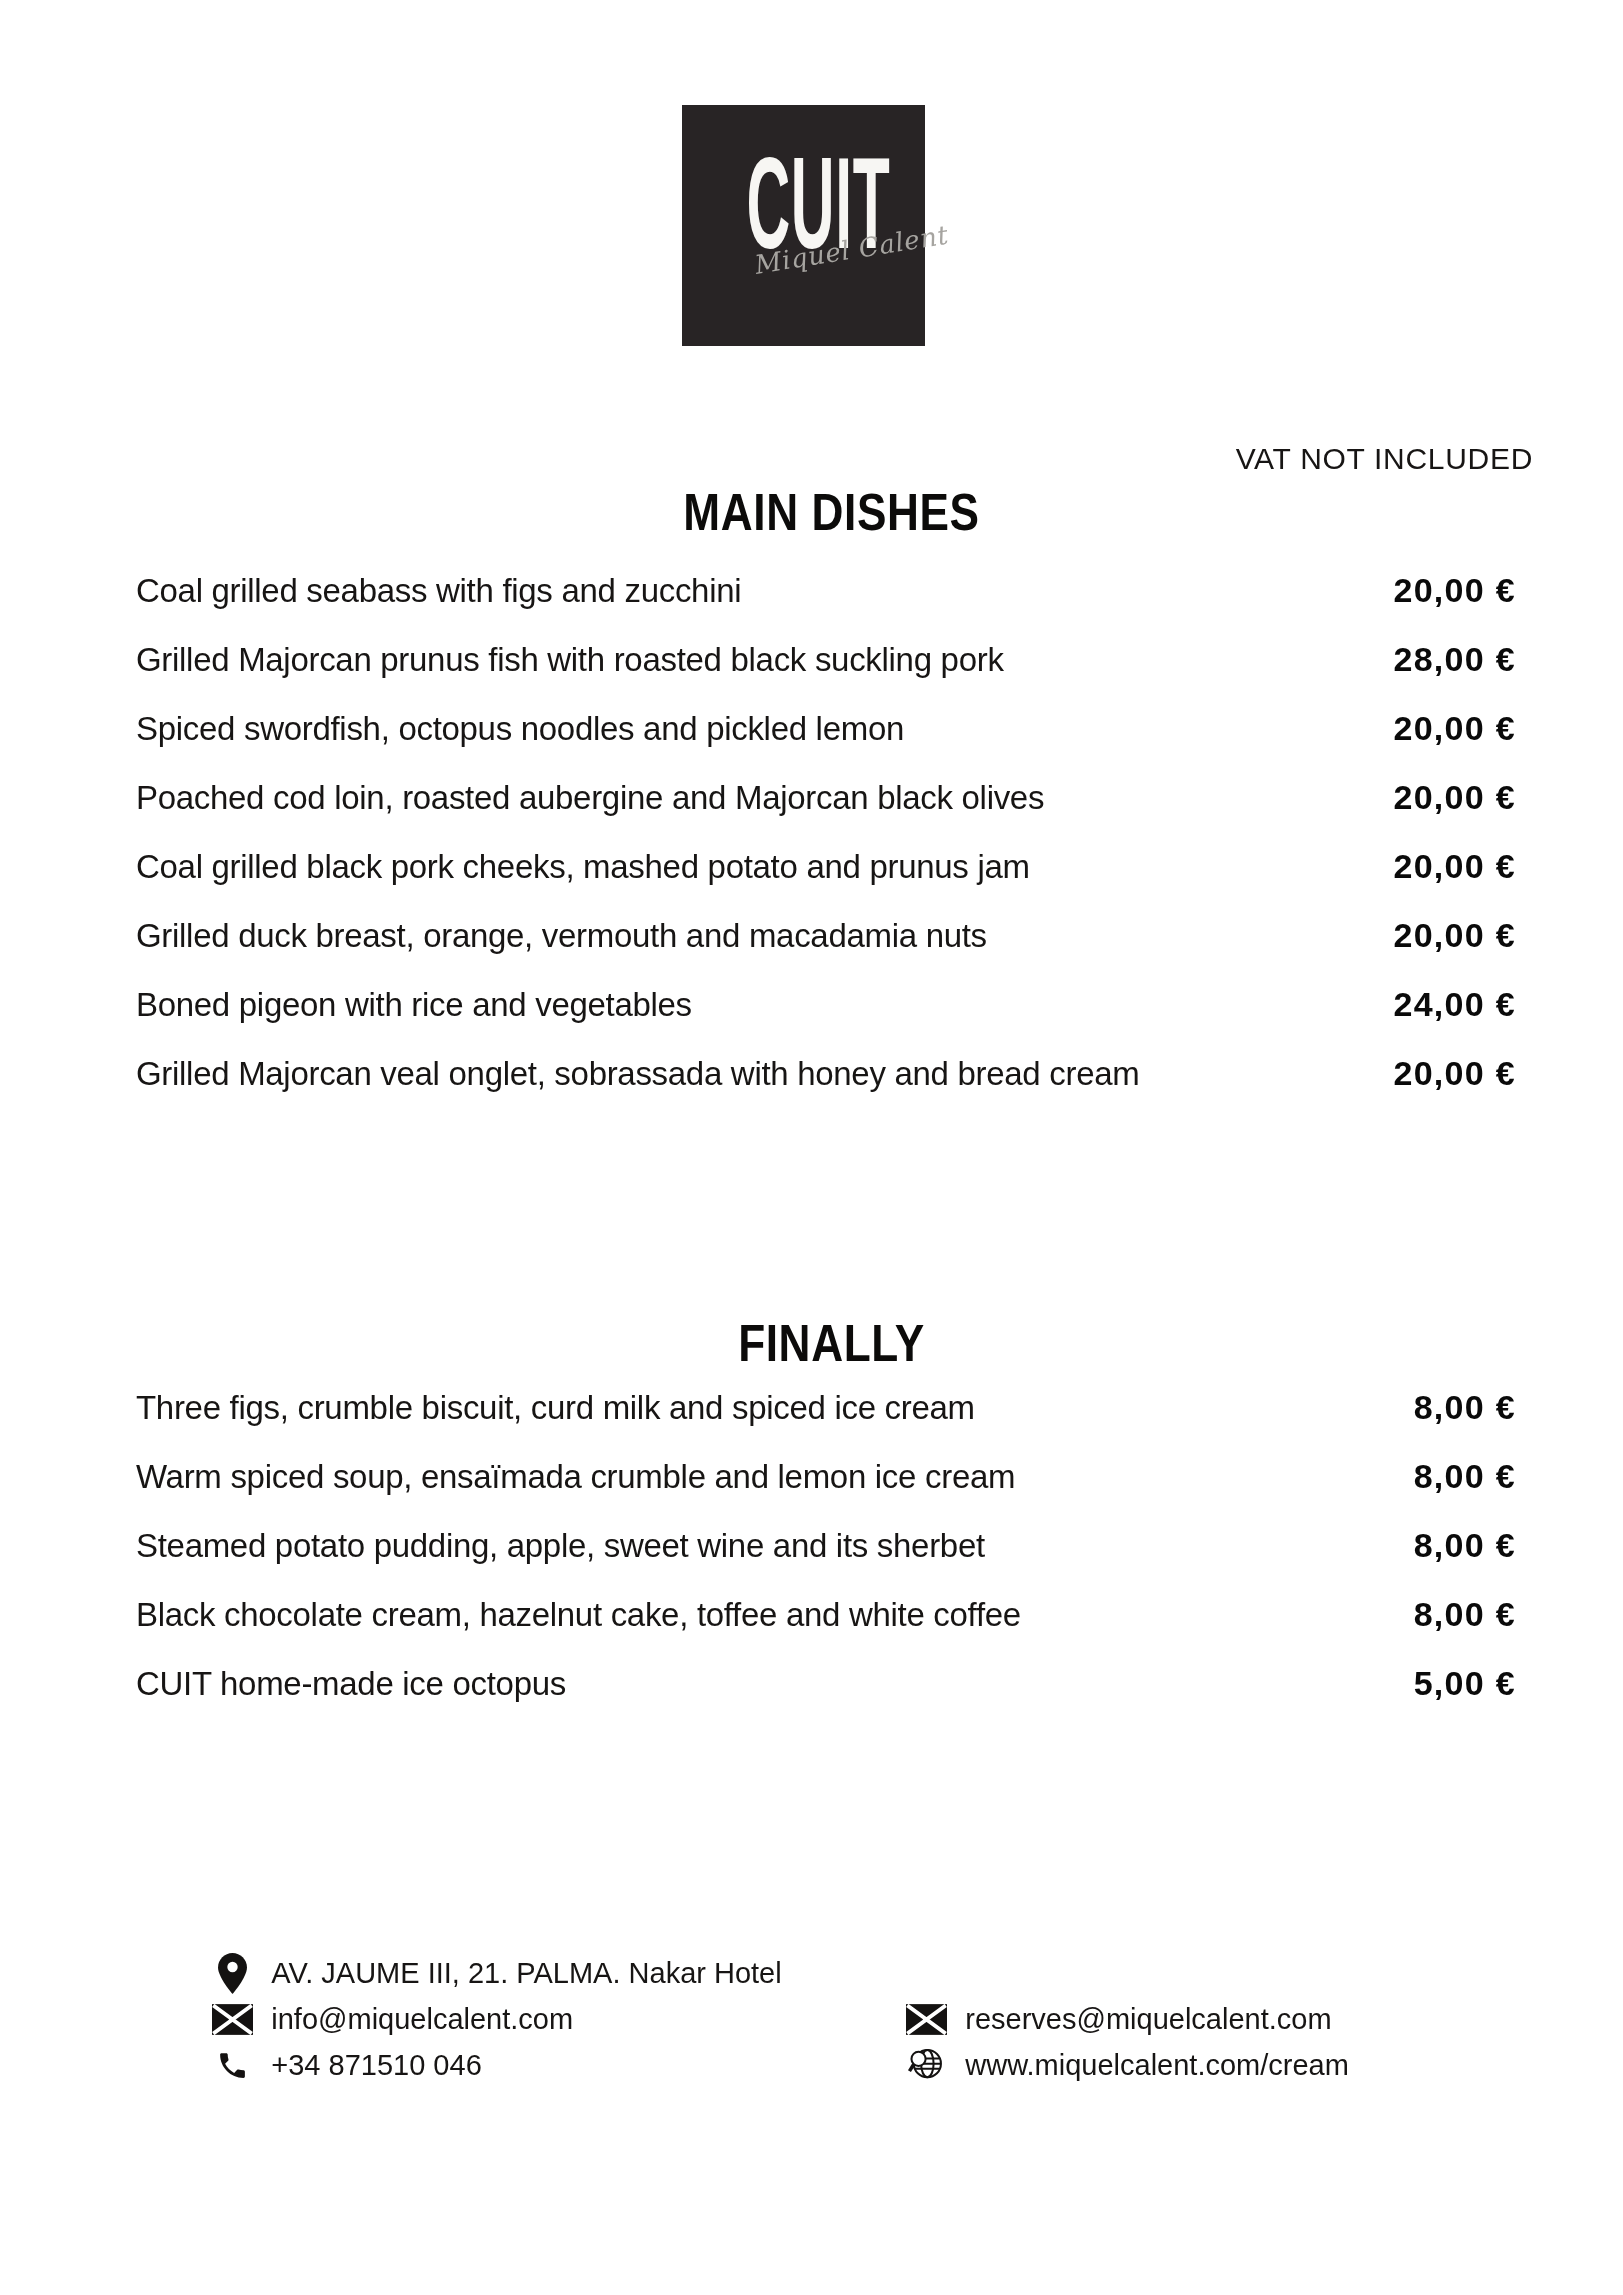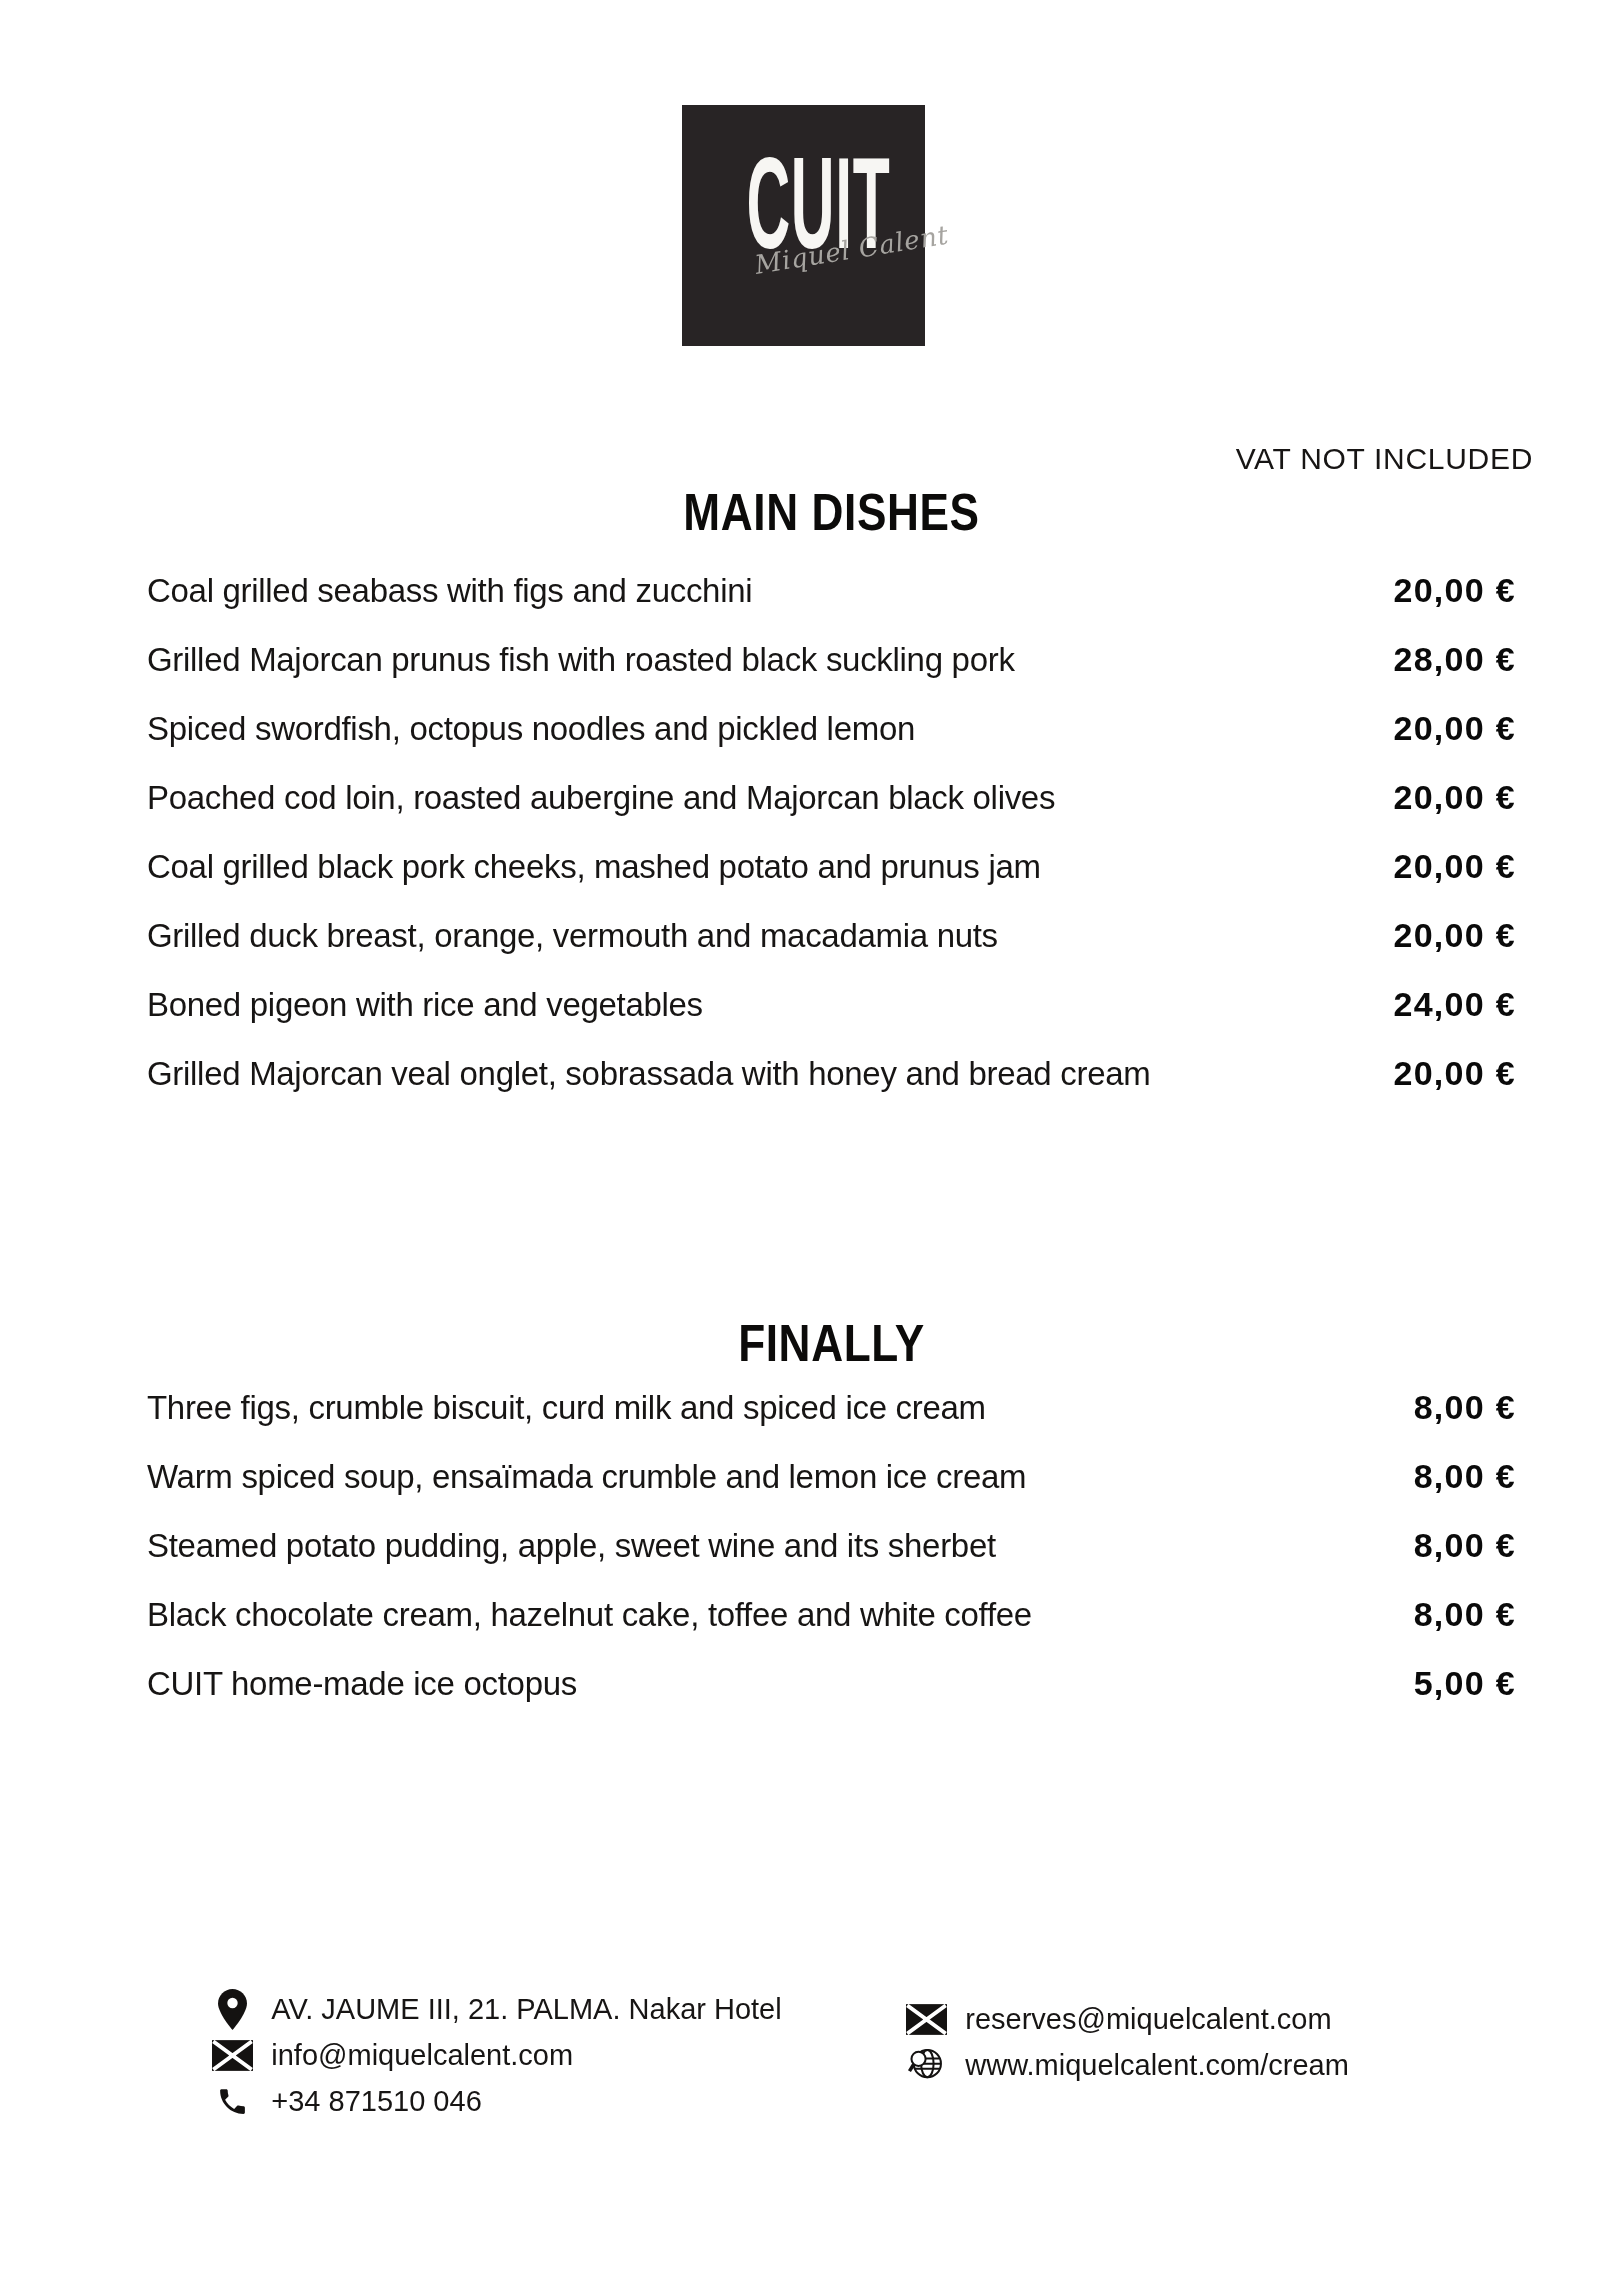--- a/index.html
+++ b/index.html
@@ -58,42 +58,42 @@
     color:#0c0b0a;
     transform:scaleX(0.85);
     transform-origin:center;
     white-space:nowrap;
   }
   .heading-main { top:486px; }
   .heading-finally { top:1317px; }
 
   
   .menu-list {
-    position:absolute; left:147px; right:147px;text-align:right;
+    position:absolute; left:136px; right:147px;text-align:right;
   }
   .list-main    { top:556px; }
   .list-finally { top:1373px; }
   .menu-row {
     display:flex; justify-content:space-between; align-items:center;
     height:69px;
   }
   .dish-name {
     font-size:33px; letter-spacing:-0.3px;
     color:#171514;
     white-space:nowrap;
   }
   .dish-price {
     font-size:34px; font-weight:700; letter-spacing:1.3px;
     color:#0a0a0a;
     white-space:nowrap;
   }
 
   
   .footer-col { position:absolute; }
-  .footer-left  { left:211px;  top:1950px;margin-top:36px; }
+  .footer-left  { left:211px;  top:1950px; }
   .footer-right { left:905px; top:1996px; }
   .footer-row {
     display:flex; align-items:center;
     height:46px; gap:18.3px;
   }
   .footer-icon {
     width:42px; display:flex; justify-content:center; align-items:center;
     flex:0 0 42px;
   }
   .footer-text {

